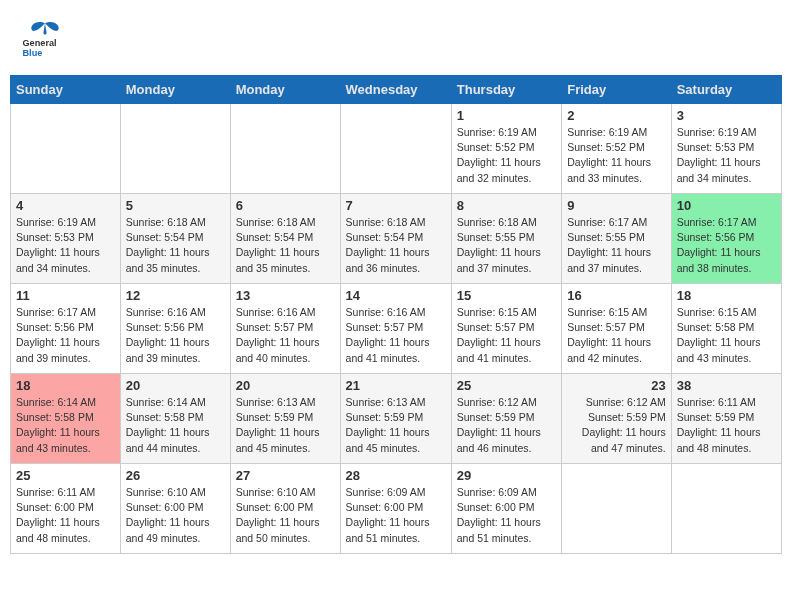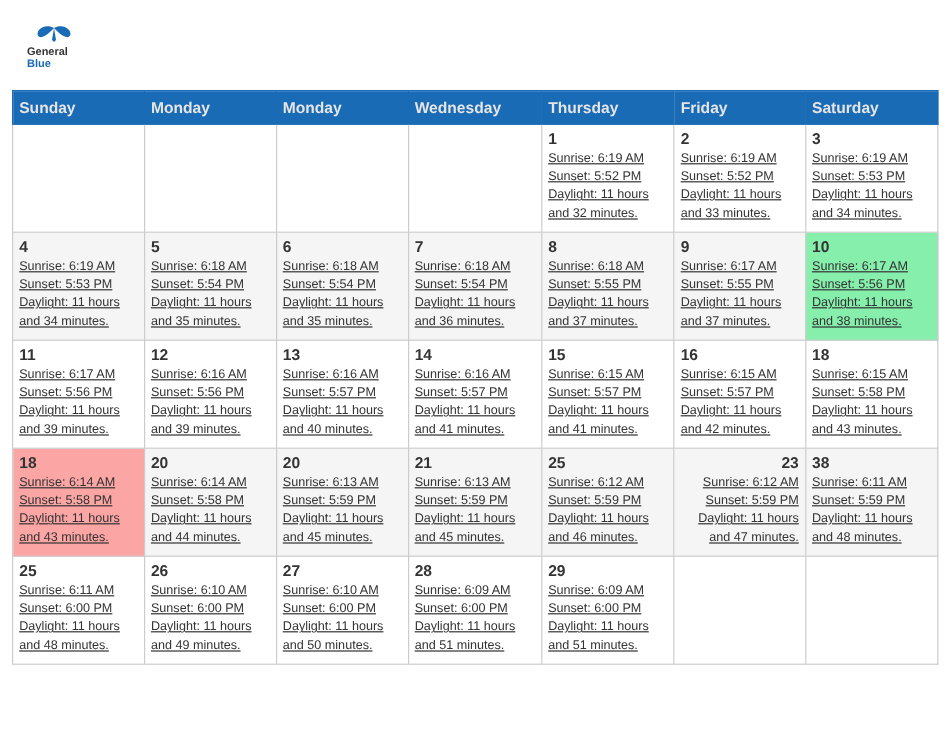--- a/index.html
+++ b/index.html
@@ -61,21 +61,20 @@
     .day-num {
       font-size: 13px;
       font-weight: bold;
       color: #333;
       margin-bottom: 2px;
     }
     .day-info {
       font-size: 10.5px;
       color: #333;
       line-height: 1.45;
-      text-decoration: underline;
     }
     .empty-cell {
       background: #fff !important;
     }
     
     .logo-container {
       display: flex;
       align-items: center;
       gap: 4px;
     }

